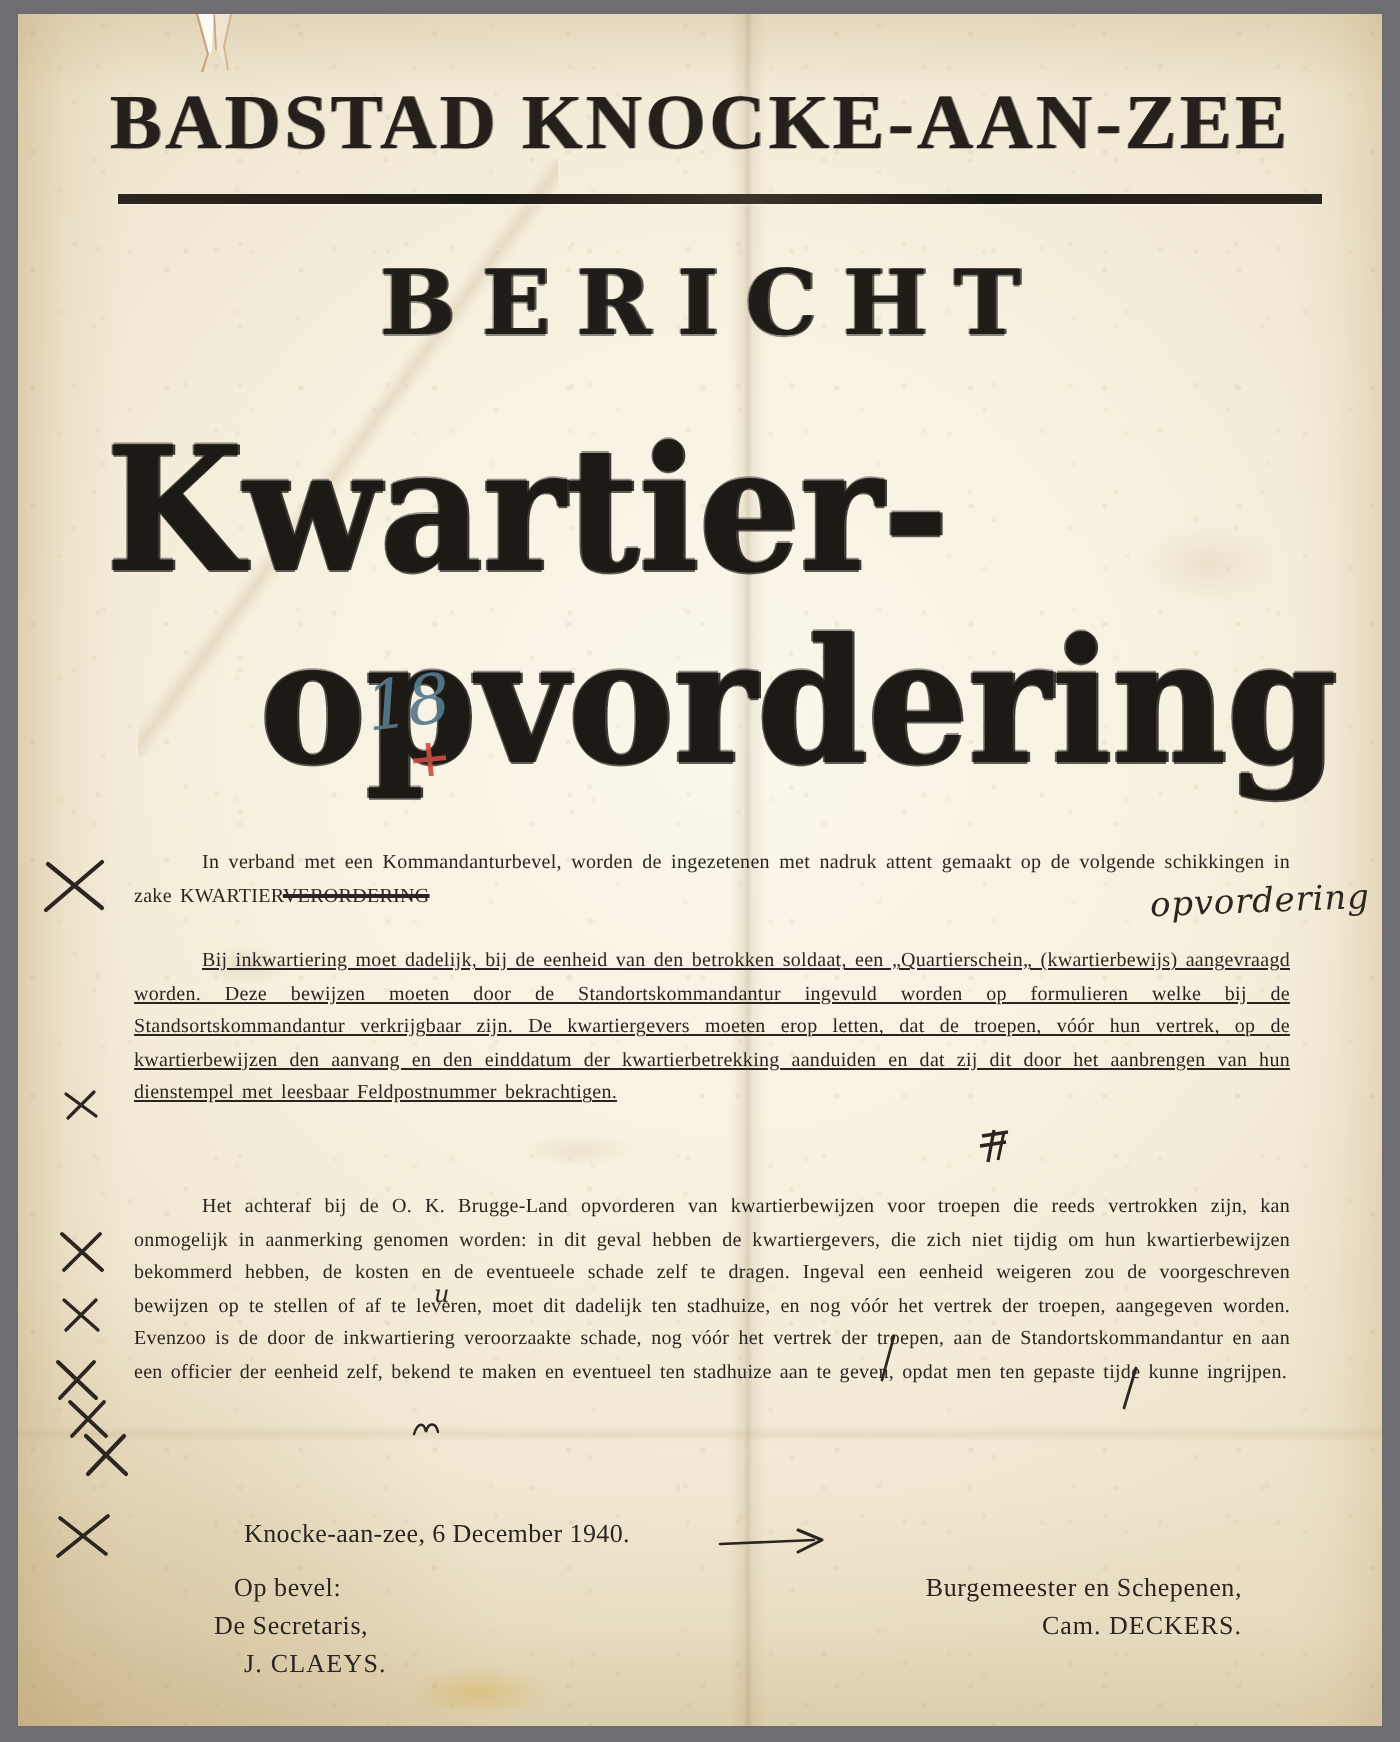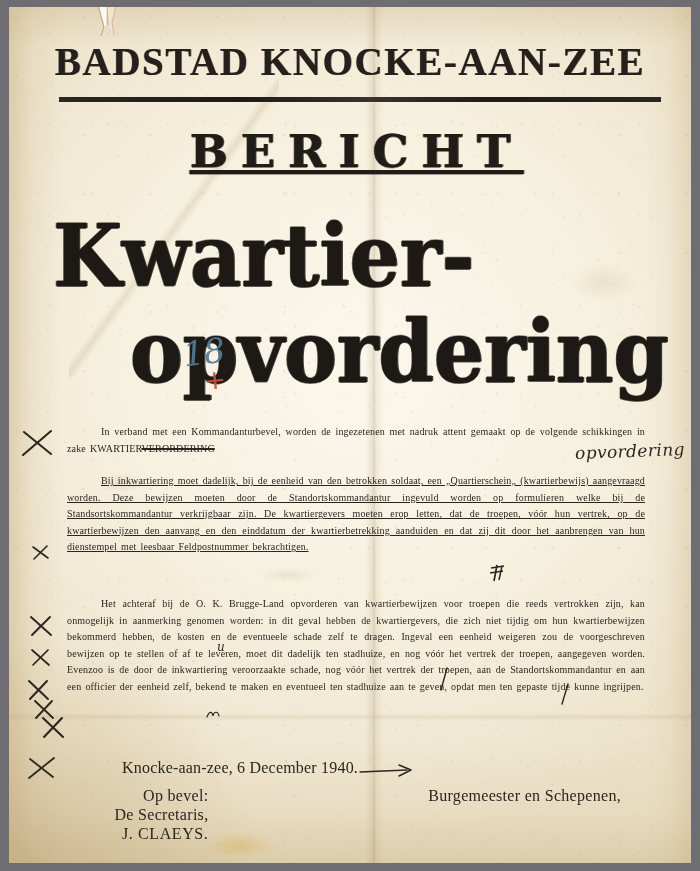--- a/index.html
+++ b/index.html
@@ -144,21 +144,20 @@
     position: absolute;
     left: 0; right: 0; top: 118px;
     text-align: center;
     font-family: "DejaVu Serif", "Liberation Serif", serif;
     font-weight: bold;
     font-size: 45px;
     letter-spacing: 13px;
     text-indent: 13px;
     color: #201c17;
     text-shadow: 1.1px 0 0 rgba(32,28,23,.75), -0.7px 0 0 rgba(32,28,23,.5), 0 0.8px 0 rgba(32,28,23,.5);
-    text-decoration: underline;
   }
 
   #main-title-1, #main-title-2 {
     position: absolute;
     font-family: "DejaVu Serif", "Liberation Serif", serif;
     font-weight: bold;
     color: #1d1915;
     white-space: nowrap;
     transform: scaleX(0.92);
     text-shadow:
@@ -257,34 +256,34 @@
     line-height: 1;
   }
 
   
   #sig-block {
     position: absolute;
     left: 58px;
     top: 752px;
     width: 578px;
     font-family: "Liberation Serif", "DejaVu Serif", serif;
-    font-size: 16px;
+    font-size: 13px;
     color: #2a2520;
     letter-spacing: .3px;
   }
   #sig-place {
     margin-left: 55px;
     letter-spacing: .2px;
   }
   #sig-columns {
     display: flex;
     justify-content: space-between;
     margin-top: 9px;
   }
-  #sig-left { text-align: right; padding-left: 40px; }
+  #sig-left { text-align: left; padding-left: 40px; }
   #sig-left .line-opbevel { margin-left: 10px; }
   #sig-left .line-name { margin-left: 15px; letter-spacing: .6px; }
   #sig-right { text-align: right; padding-right: 24px; line-height: 19px; }
   #sig-right .line-name { letter-spacing: .5px; }
   #sig-left > div { line-height: 19px; }
 
   #hand-arrow {
     position: absolute;
     left: 350px; top: 757px;
     width: 62px; height: 14px;
@@ -348,20 +347,21 @@
       <div id="sig-block">
         <div id="sig-place">Knocke-aan-zee, 6 December 1940.</div>
         <div id="sig-columns">
           <div id="sig-left">
             <div class="line-opbevel">Op bevel:</div>
             <div>De Secretaris,</div>
             <div class="line-name">J. CLAEYS.</div>
           </div>
           <div id="sig-right">
             <div>Burgemeester en Schepenen,</div>
+            <div class="line-name">Cam. DECKERS.</div>
           </div>
         </div>
       </div>
 
     </div>
 
     <div class="handwriting" id="hand-opvordering">opvordering</div>
 
     <div id="hand-18">18</div>
     <div id="hand-plus">+</div>

